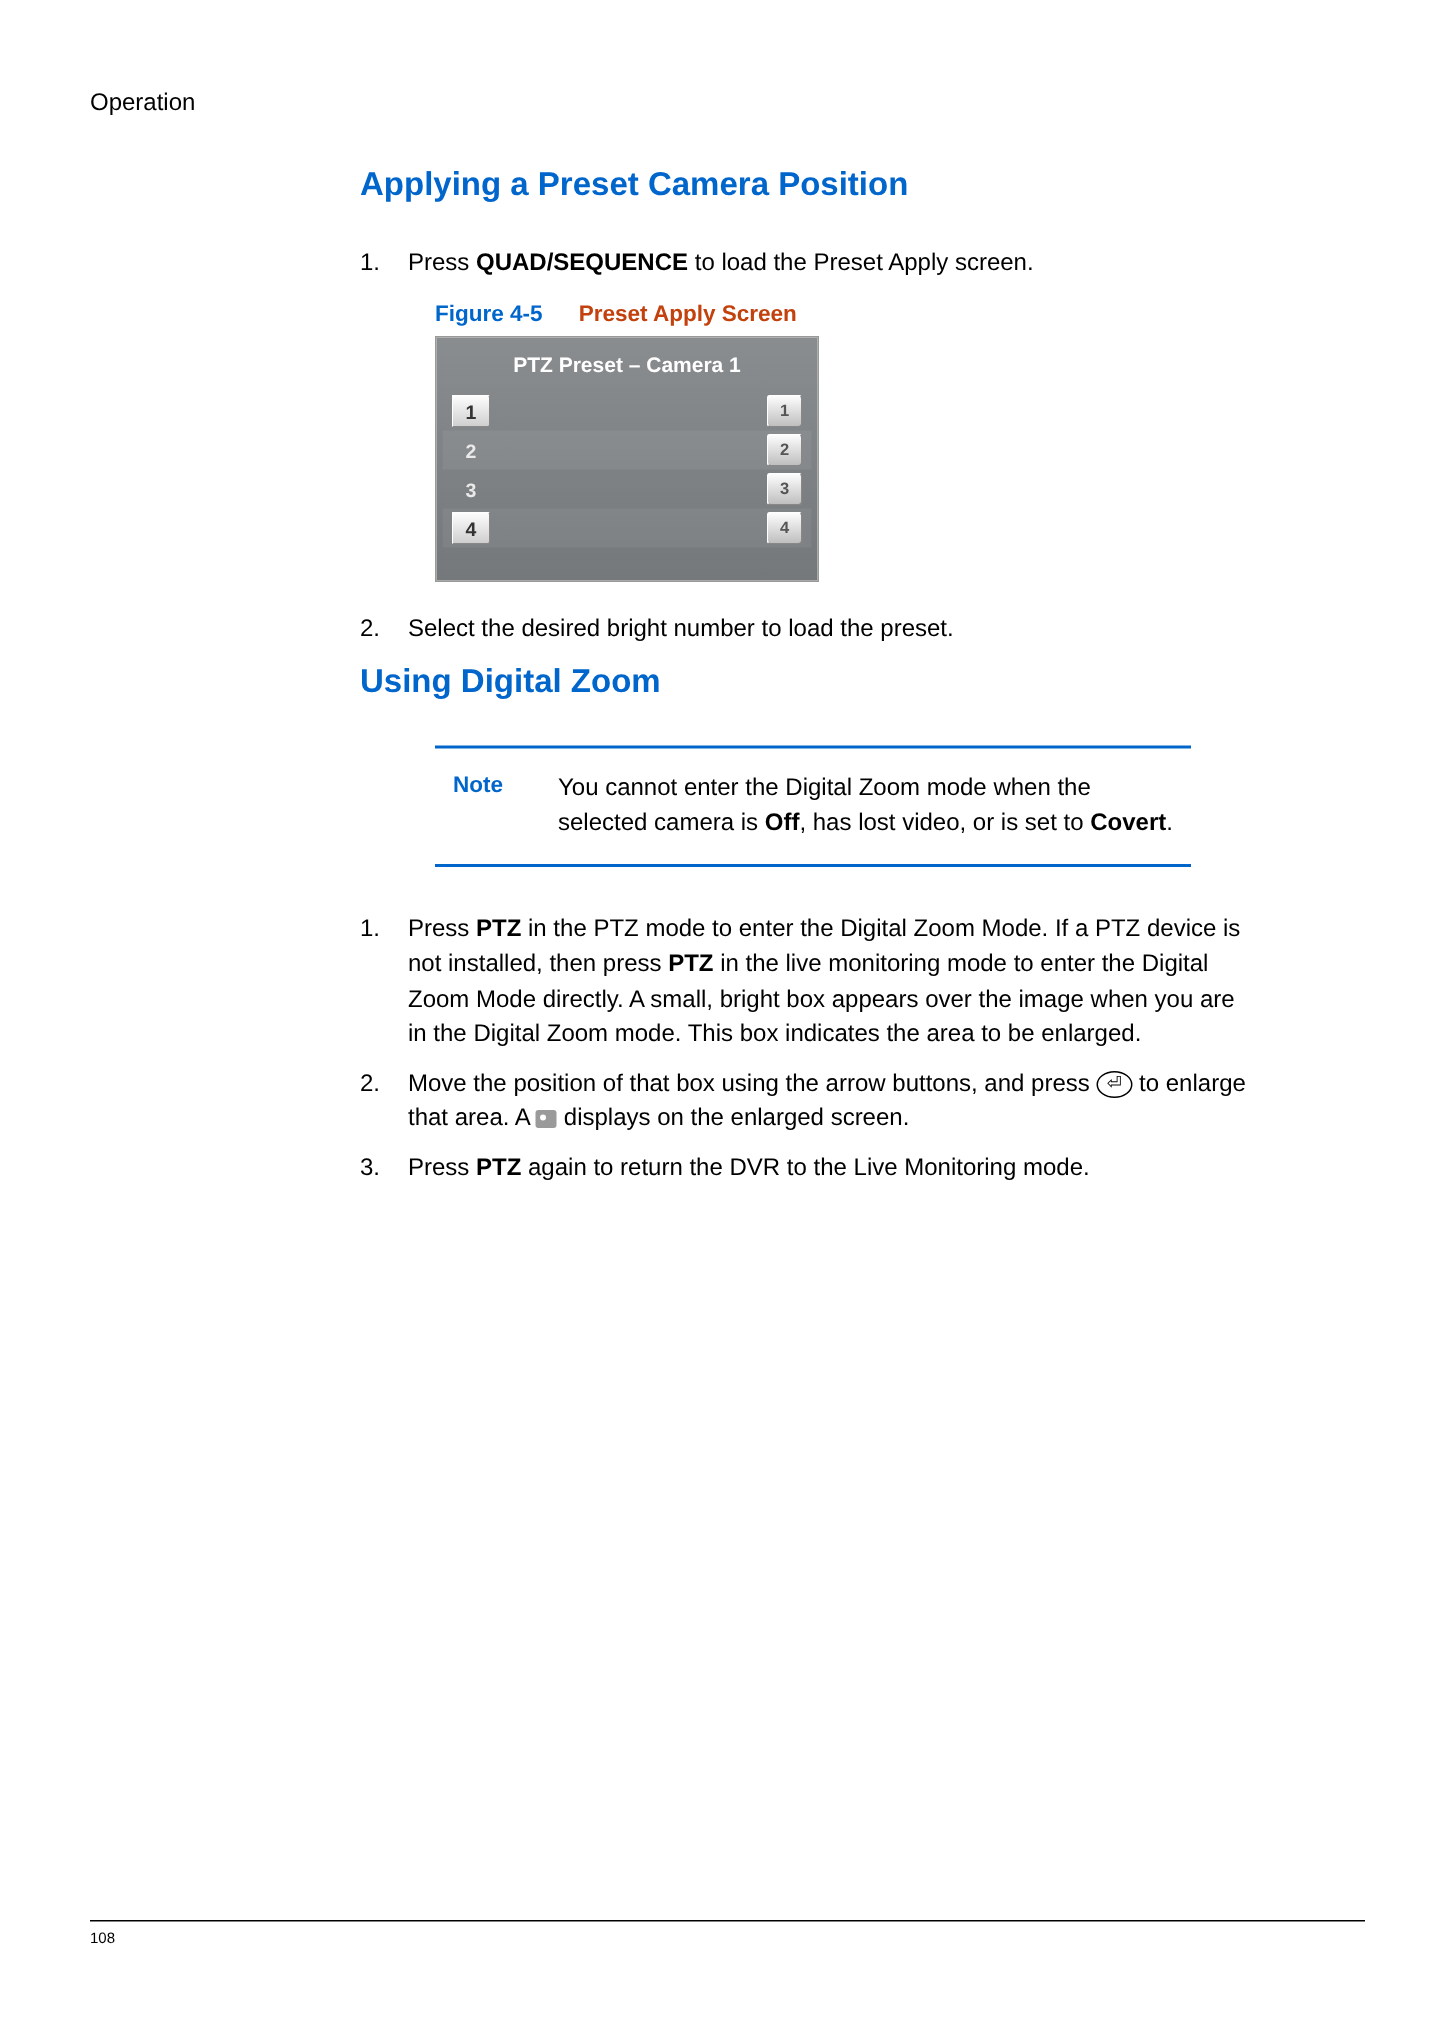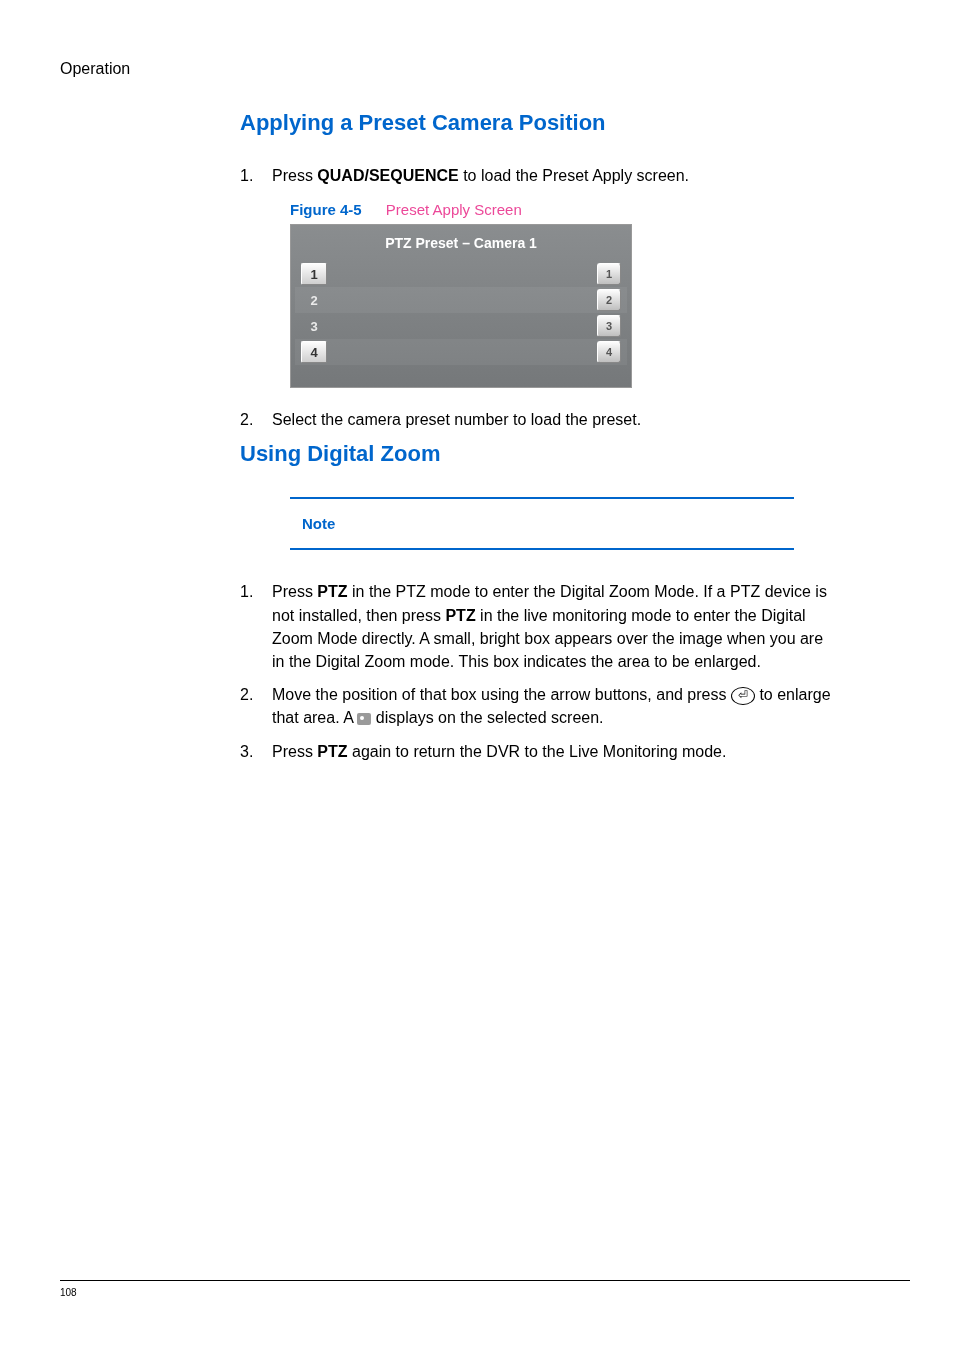--- a/index.html
+++ b/index.html
@@ -9,22 +9,22 @@
   .content { margin-left: 180px; margin-right: 60px; }
   h2.section { color: #0066cc; font-size: 22px; font-weight: bold; margin-bottom: 28px; }
   p.body { font-size: 16px; line-height: 1.4; margin-bottom: 10px; }
   ol.steps { list-style: none; margin: 0; padding: 0; }
   ol.steps li { display: flex; font-size: 16px; line-height: 1.45; margin-bottom: 10px; }
   ol.steps li .num { width: 32px; flex-shrink: 0; }
   ol.steps li .txt { flex: 1; }
   .figure-wrap { margin: 14px 0 20px 50px; }
   .figure-caption { text-align: left; margin-bottom: 6px; font-size: 15px; }
   .figure-caption .fig-label { color: #0066cc; font-weight: bold; margin-right: 20px; }
-  .figure-caption .fig-title { color: #ec4899; font-weight: normal; }
-  .screenshot { width: 342px; border: 1px solid #999; padding: 4px; background: linear-gradient(#8a8d8f, #75787a); }
+  .figure-caption .fig-title { color: #c2410c; font-weight: bold; }
+  .screenshot { width: 256px; border: 1px solid #999; padding: 4px; background: linear-gradient(#8a8d8f, #75787a); }
   .screenshot .title-bar { color: #fff; font-weight: bold; font-size: 14px; text-align: center; padding: 6px 0 10px; }
   .screenshot .cam-label { color: #d8dadb; font-weight: bold; font-size: 13px; text-align: center; padding-bottom: 8px; }
   .preset-row { display: flex; align-items: center; padding: 2px 6px; }
   .preset-row.alt { background: rgba(255,255,255,0.06); }
   .left-num { width: 26px; height: 22px; display: flex; align-items: center; justify-content: center; font-size: 13px; font-weight: bold; background: linear-gradient(#fdfdfd, #cfcfcf); color: #333; border-radius: 2px; border-top: 1px solid #fff; border-left: 1px solid #fff; border-right: 1px solid #888; border-bottom: 1px solid #888; }
   .left-num.dark { background: none; color: #eaeaea; border: none; }
   .row-spacer { flex: 1; }
   .right-icon { width: 24px; height: 22px; display: flex; align-items: center; justify-content: center; background: linear-gradient(#fdfdfd, #bfbfbf); border-radius: 3px; border-top: 1px solid #fff; border-left: 1px solid #fff; border-right: 1px solid #888; border-bottom: 1px solid #888; font-size: 11px; font-weight: bold; color: #555; }
   .screenshot-footer { height: 18px; }
   .note-block { margin: 30px 40px 30px 50px; border-top: 2px solid #0066cc; border-bottom: 2px solid #0066cc; padding: 16px 12px; display: flex; }
@@ -83,41 +83,44 @@
           <div class="row-spacer"></div>
           <div class="right-icon">4</div>
         </div>
         <div class="screenshot-footer"></div>
       </div>
     </div>
 
     <ol class="steps">
       <li>
         <span class="num">2.</span>
-        <span class="txt">Select the camera preset number to load the preset.</span>
+        <span class="txt">Select the desired bright number to load the preset.</span>
       </li>
     </ol>
 
     <h2 class="section gap-lg">Using Digital Zoom</h2>
 
     <div class="note-block">
       <div class="note-label">Note</div>
+      <div class="note-text">
+        <span>You cannot enter the Digital Zoom mode when the selected camera is </span><b>Off</b><span>, has lost video, or is set to </span><b>Covert</b><span>.</span>
+      </div>
     </div>
 
     <ol class="steps">
       <li>
         <span class="num">1.</span>
         <span class="txt">
           <span>Press </span><b>PTZ</b><span> in the PTZ mode to enter the Digital Zoom Mode. If a PTZ device is not installed, then press </span><b>PTZ</b><span> in the live monitoring mode to enter the Digital Zoom Mode directly. A small, bright box appears over the image when you are in the Digital Zoom mode. This box indicates the area to be enlarged.</span>
         </span>
       </li>
       <li>
         <span class="num">2.</span>
         <span class="txt">
-          <span>Move the position of that box using the arrow buttons, and press </span><span class="enter-icon"></span><span> to enlarge that area. A </span><span class="small-icon"></span><span> displays on the selected screen.</span>
+          <span>Move the position of that box using the arrow buttons, and press </span><span class="enter-icon"></span><span> to enlarge that area. A </span><span class="small-icon"></span><span> displays on the enlarged screen.</span>
         </span>
       </li>
       <li>
         <span class="num">3.</span>
         <span class="txt">
           <span>Press </span><b>PTZ</b><span> again to return the DVR to the Live Monitoring mode.</span>
         </span>
       </li>
     </ol>
   </div>

